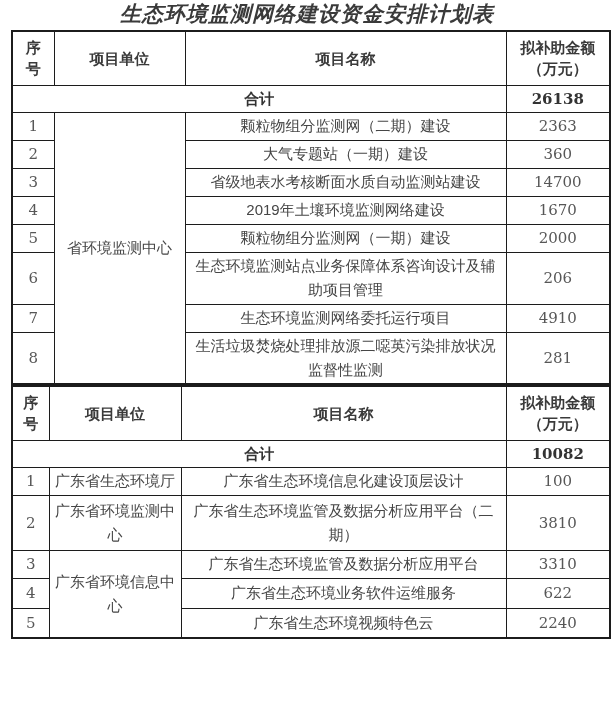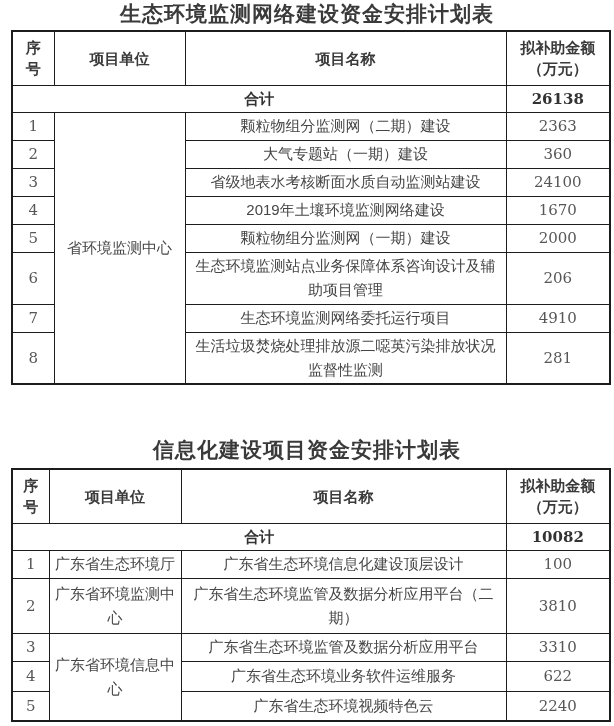--- a/index.html
+++ b/index.html
@@ -18,20 +18,21 @@
     overflow: hidden;
     background: #ffffff;
   }
   .tbl-title {
     text-align: center;
     font-size: 21px;
     font-weight: bold;
     color: #3a3a3a;
     letter-spacing: 1px;
     line-height: 24px;
+    font-style: italic;
   }
   .title-1 { margin: 2px 0 4px 0; }
   .title-2 { margin: 53px 0 6px 0; }
   table {
     border-collapse: collapse;
     table-layout: fixed;
     margin-left: 11px;
     width: 598px;
     border: 2px solid #1c1c1c;
   }
@@ -115,21 +116,21 @@
         <td class="num">2363</td>
       </tr>
       <tr class="h28">
         <td class="num">2</td>
         <td>大气专题站（一期）建设</td>
         <td class="num">360</td>
       </tr>
       <tr class="h28">
         <td class="num">3</td>
         <td>省级地表水考核断面水质自动监测站建设</td>
-        <td class="num">24100</td>
+        <td class="num">14700</td>
       </tr>
       <tr class="h28">
         <td class="num">4</td>
         <td>2019年土壤环境监测网络建设</td>
         <td class="num">1670</td>
       </tr>
       <tr class="h28">
         <td class="num">5</td>
         <td>颗粒物组分监测网（一期）建设</td>
         <td class="num">2000</td>
@@ -145,21 +146,20 @@
         <td class="num">4910</td>
       </tr>
       <tr class="h52">
         <td class="num">8</td>
         <td>生活垃圾焚烧处理排放源二噁英污染排放状况监督性监测</td>
         <td class="num">281</td>
       </tr>
     </tbody>
   </table>
 
-  <div class="tbl-title title-2">信息化建设项目资金安排计划表</div>
 
   <table>
     <colgroup>
       <col style="width:37px">
       <col style="width:132px">
       <col style="width:325px">
       <col style="width:104px">
     </colgroup>
     <thead>
       <tr class="h54">

